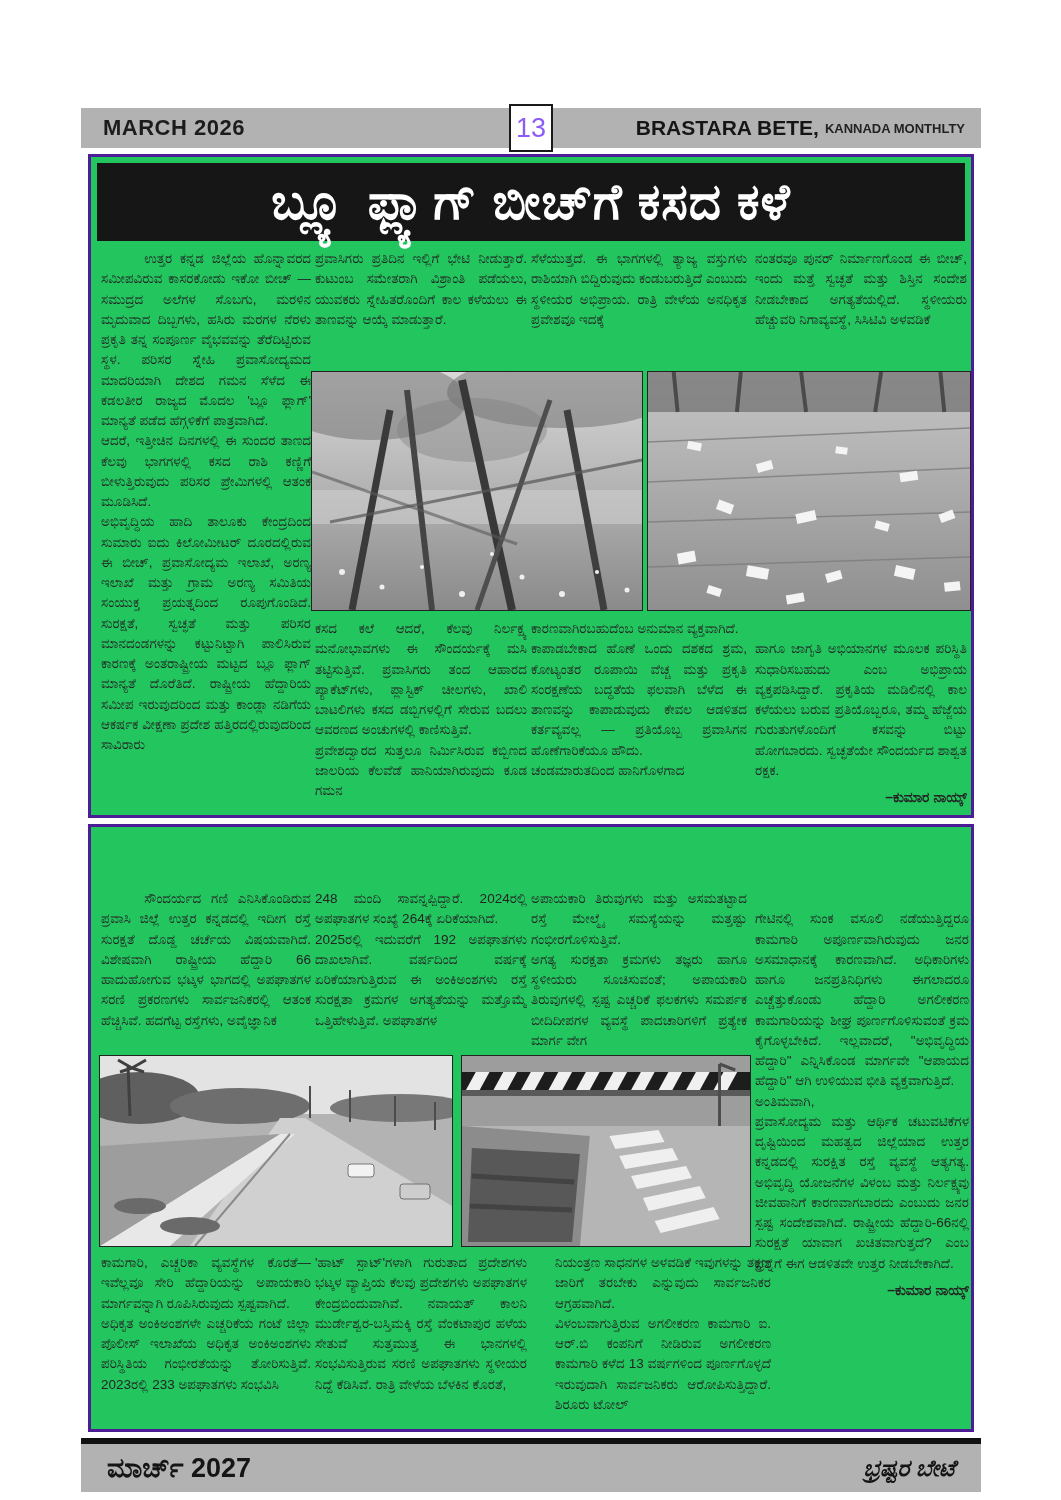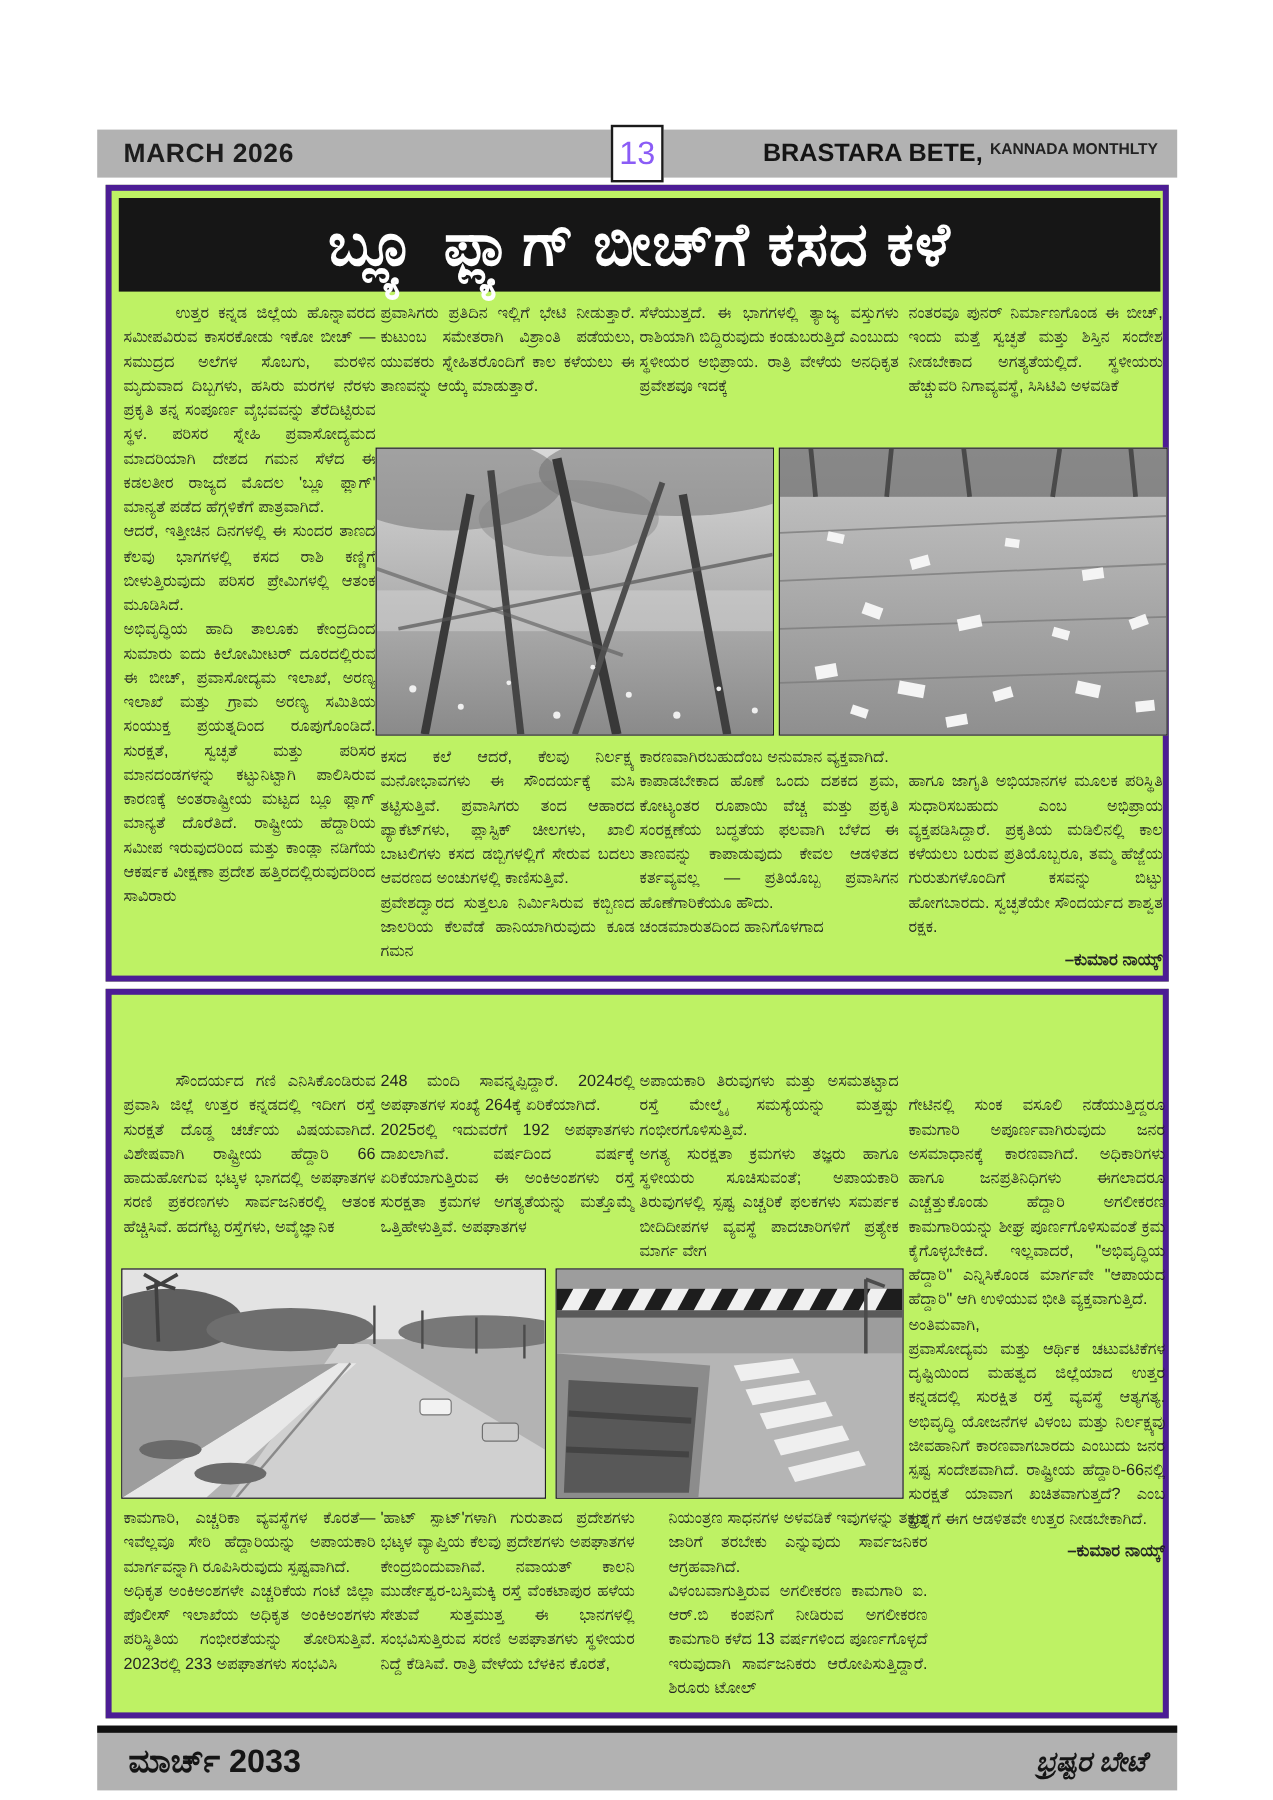--- a/index.html
+++ b/index.html
@@ -16,26 +16,26 @@
     background:#b2b2b2; display:flex; align-items:center;
   }
   .header-month {
     position:absolute; left:22px; font-weight:bold; font-size:22px; letter-spacing:.5px; color:#1c1c1c;
   }
   .page-number-box {
     position:absolute; left:428px; top:-4px; width:44px; height:48px;
     background:#ffffff; border:2px solid #1a1a1a; display:flex; align-items:center; justify-content:center;
     font-size:27px; color:#8b5cf6;
   }
-  .header-right { position:absolute; right:16px; display:flex; align-items:flex-start; gap:6px; }
+  .header-right { position:absolute; right:16px; display:flex; align-items:center; gap:6px; }
   .header-right .big { font-weight:bold; font-size:21px; color:#151515; }
   .header-right .small { font-weight:bold; font-size:13px; color:#222; }
 
   
-  .article-box { position:absolute; border:5px solid #4c1d95; background:#bef264; }
+  .article-box { position:absolute; border:3px solid #4c1d95; background:#22c55e; }
   .article1 { left:88px; top:118px; width:886px; height:664px; }
   .article2 { left:88px; top:788px; width:886px; height:608px; }
 
   .banner {
     position:absolute; left:6px; top:6px; background:#161616; color:#fff;
     display:flex; align-items:center; justify-content:center; text-align:center;
     font-weight:bold;
   }
   .banner1 { width:868px; height:78px; font-size:50px; letter-spacing:1px; }
   .banner2 { width:868px; height:46px; font-size:32px; }
@@ -273,17 +273,17 @@
     </div>
 
     <div class="colText a2-c1b">ಕಾಮಗಾರಿ, ಎಚ್ಚರಿಕಾ ವ್ಯವಸ್ಥೆಗಳ ಕೊರತೆ—ಇವೆಲ್ಲವೂ ಸೇರಿ ಹೆದ್ದಾರಿಯನ್ನು ಅಪಾಯಕಾರಿ ಮಾರ್ಗವನ್ನಾಗಿ ರೂಪಿಸಿರುವುದು ಸ್ಪಷ್ಟವಾಗಿದೆ.
 ಅಧಿಕೃತ ಅಂಕಿಅಂಶಗಳೇ ಎಚ್ಚರಿಕೆಯ ಗಂಟೆ ಜಿಲ್ಲಾ ಪೊಲೀಸ್ ಇಲಾಖೆಯ ಅಧಿಕೃತ ಅಂಕಿಅಂಶಗಳು ಪರಿಸ್ಥಿತಿಯ ಗಂಭೀರತೆಯನ್ನು ತೋರಿಸುತ್ತಿವೆ. 2023ರಲ್ಲಿ 233 ಅಪಘಾತಗಳು ಸಂಭವಿಸಿ</div>
     <div class="colText a2-c2b">'ಹಾಟ್ ಸ್ಪಾಟ್'ಗಳಾಗಿ ಗುರುತಾದ ಪ್ರದೇಶಗಳು ಭಟ್ಕಳ ವ್ಯಾಪ್ತಿಯ ಕೆಲವು ಪ್ರದೇಶಗಳು ಅಪಘಾತಗಳ ಕೇಂದ್ರಬಿಂದುವಾಗಿವೆ. ನವಾಯತ್ ಕಾಲನಿ ಮುರ್ಡೇಶ್ವರ-ಬಸ್ತಿಮಕ್ಕಿ ರಸ್ತೆ ವೆಂಕಟಾಪುರ ಹಳೆಯ ಸೇತುವೆ ಸುತ್ತಮುತ್ತ ಈ ಭಾನಗಳಲ್ಲಿ ಸಂಭವಿಸುತ್ತಿರುವ ಸರಣಿ ಅಪಘಾತಗಳು ಸ್ಥಳೀಯರ ನಿದ್ದೆ ಕೆಡಿಸಿವೆ. ರಾತ್ರಿ ವೇಳೆಯ ಬೆಳಕಿನ ಕೊರತೆ,</div>
     <div class="colText a2-c3b">ನಿಯಂತ್ರಣ ಸಾಧನಗಳ ಅಳವಡಿಕೆ ಇವುಗಳನ್ನು ತಕ್ಷಣ ಜಾರಿಗೆ ತರಬೇಕು ಎನ್ನುವುದು ಸಾರ್ವಜನಿಕರ ಆಗ್ರಹವಾಗಿದೆ.
 ವಿಳಂಬವಾಗುತ್ತಿರುವ ಅಗಲೀಕರಣ ಕಾಮಗಾರಿ ಐ. ಆರ್.ಬಿ ಕಂಪನಿಗೆ ನೀಡಿರುವ ಅಗಲೀಕರಣ ಕಾಮಗಾರಿ ಕಳೆದ 13 ವರ್ಷಗಳಿಂದ ಪೂರ್ಣಗೊಳ್ಳದೆ ಇರುವುದಾಗಿ ಸಾರ್ವಜನಿಕರು ಆರೋಪಿಸುತ್ತಿದ್ದಾರೆ. ಶಿರೂರು ಟೋಲ್</div>
   </div>
 
   <div class="footer-bar">
-    <span class="footer-month">ಮಾರ್ಚ್ 2033</span>
+    <span class="footer-month">ಮಾರ್ಚ್ 2027</span>
     <span class="footer-name">ಭ್ರಷ್ಟರ ಬೇಟೆ</span>
   </div>
 
 </div>
 
 </body></html>

